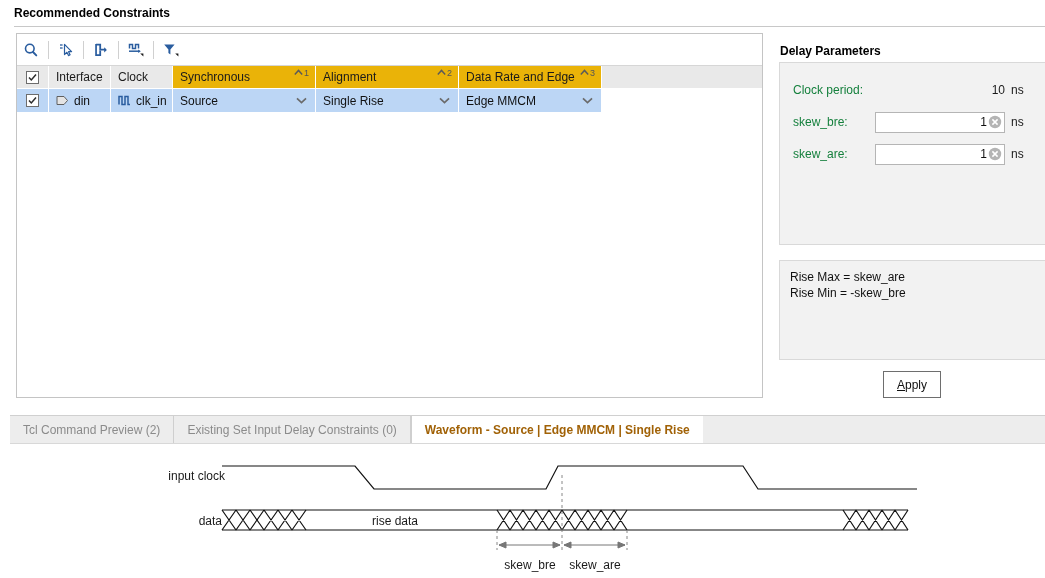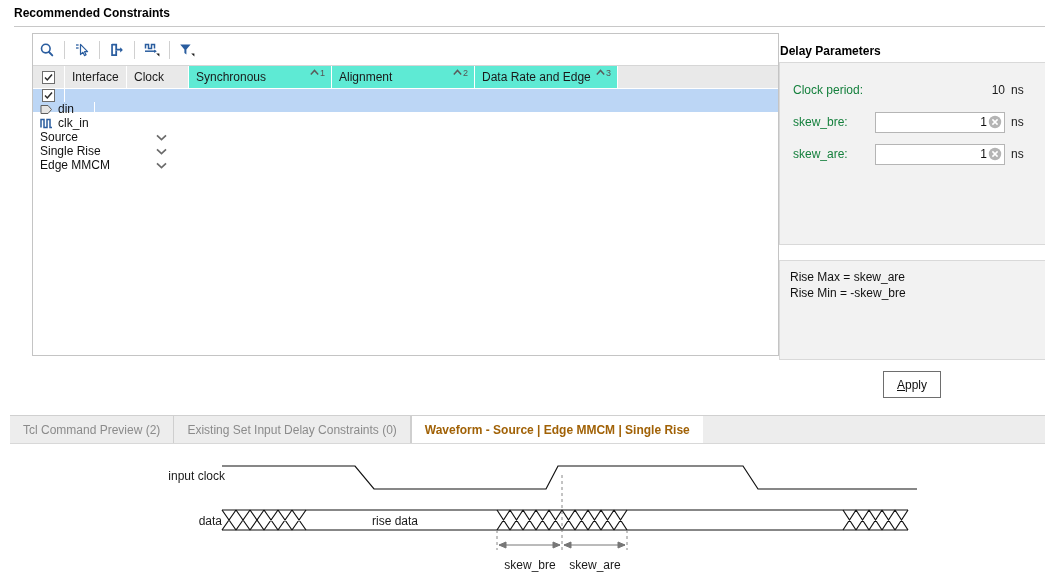--- a/index.html
+++ b/index.html
@@ -27,22 +27,22 @@
 
   .hrule {
     position: absolute;
     height: 1px;
     background: #c8c8c8;
   }
 
   
   #table-panel {
     position: absolute;
-    left: 32px; top: 33px;
-    width: 747px; height: 323px;
+    left: 16px; top: 33px;
+    width: 747px; height: 365px;
     border: 1px solid #c4c4c4;
     background: #ffffff;
     box-sizing: border-box;
   }
   #toolbar {
     position: absolute;
     left: 0; top: 0;
     width: 100%; height: 32px;
     background: #ffffff;
     border-bottom: 1px solid #d6d6d6;
@@ -79,39 +79,38 @@
     display: flex;
     align-items: center;
     padding: 0 7px;
     font-size: 12px;
     color: #1a1a1a;
     position: relative;
     background: #e9e9e9;
     border-right: 1px solid #ffffff;
     white-space: nowrap;
   }
-  .hdr-cell.sorted { background: #5eead4; }
+  .hdr-cell.sorted { background: #eab308; }
   .hdr-cell.chk { padding: 0; justify-content: center; }
   .sort-ind {
     position: absolute;
     right: 6px;
     top: 3px;
     display: flex;
     align-items: flex-start;
     gap: 1px;
     color: #555;
     font-size: 11px;
   }
   .sort-ind .num { font-size: 9px; position: relative; top: -1px; }
 
   .data-row {
     display: flex;
     height: 23px;
     background: #bcd6f5;
-    flex-direction: column;
   }
   .data-cell {
     box-sizing: border-box;
     height: 23px;
     display: flex;
     align-items: center;
     padding: 0 7px;
     font-size: 12px;
     color: #111;
     border-right: 1px solid #ffffff;

